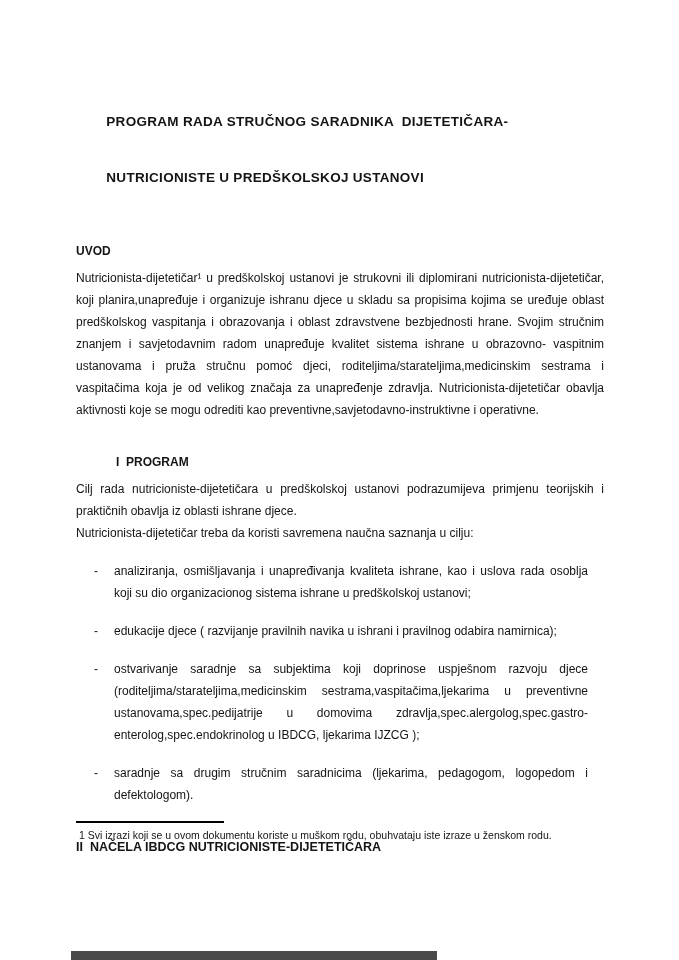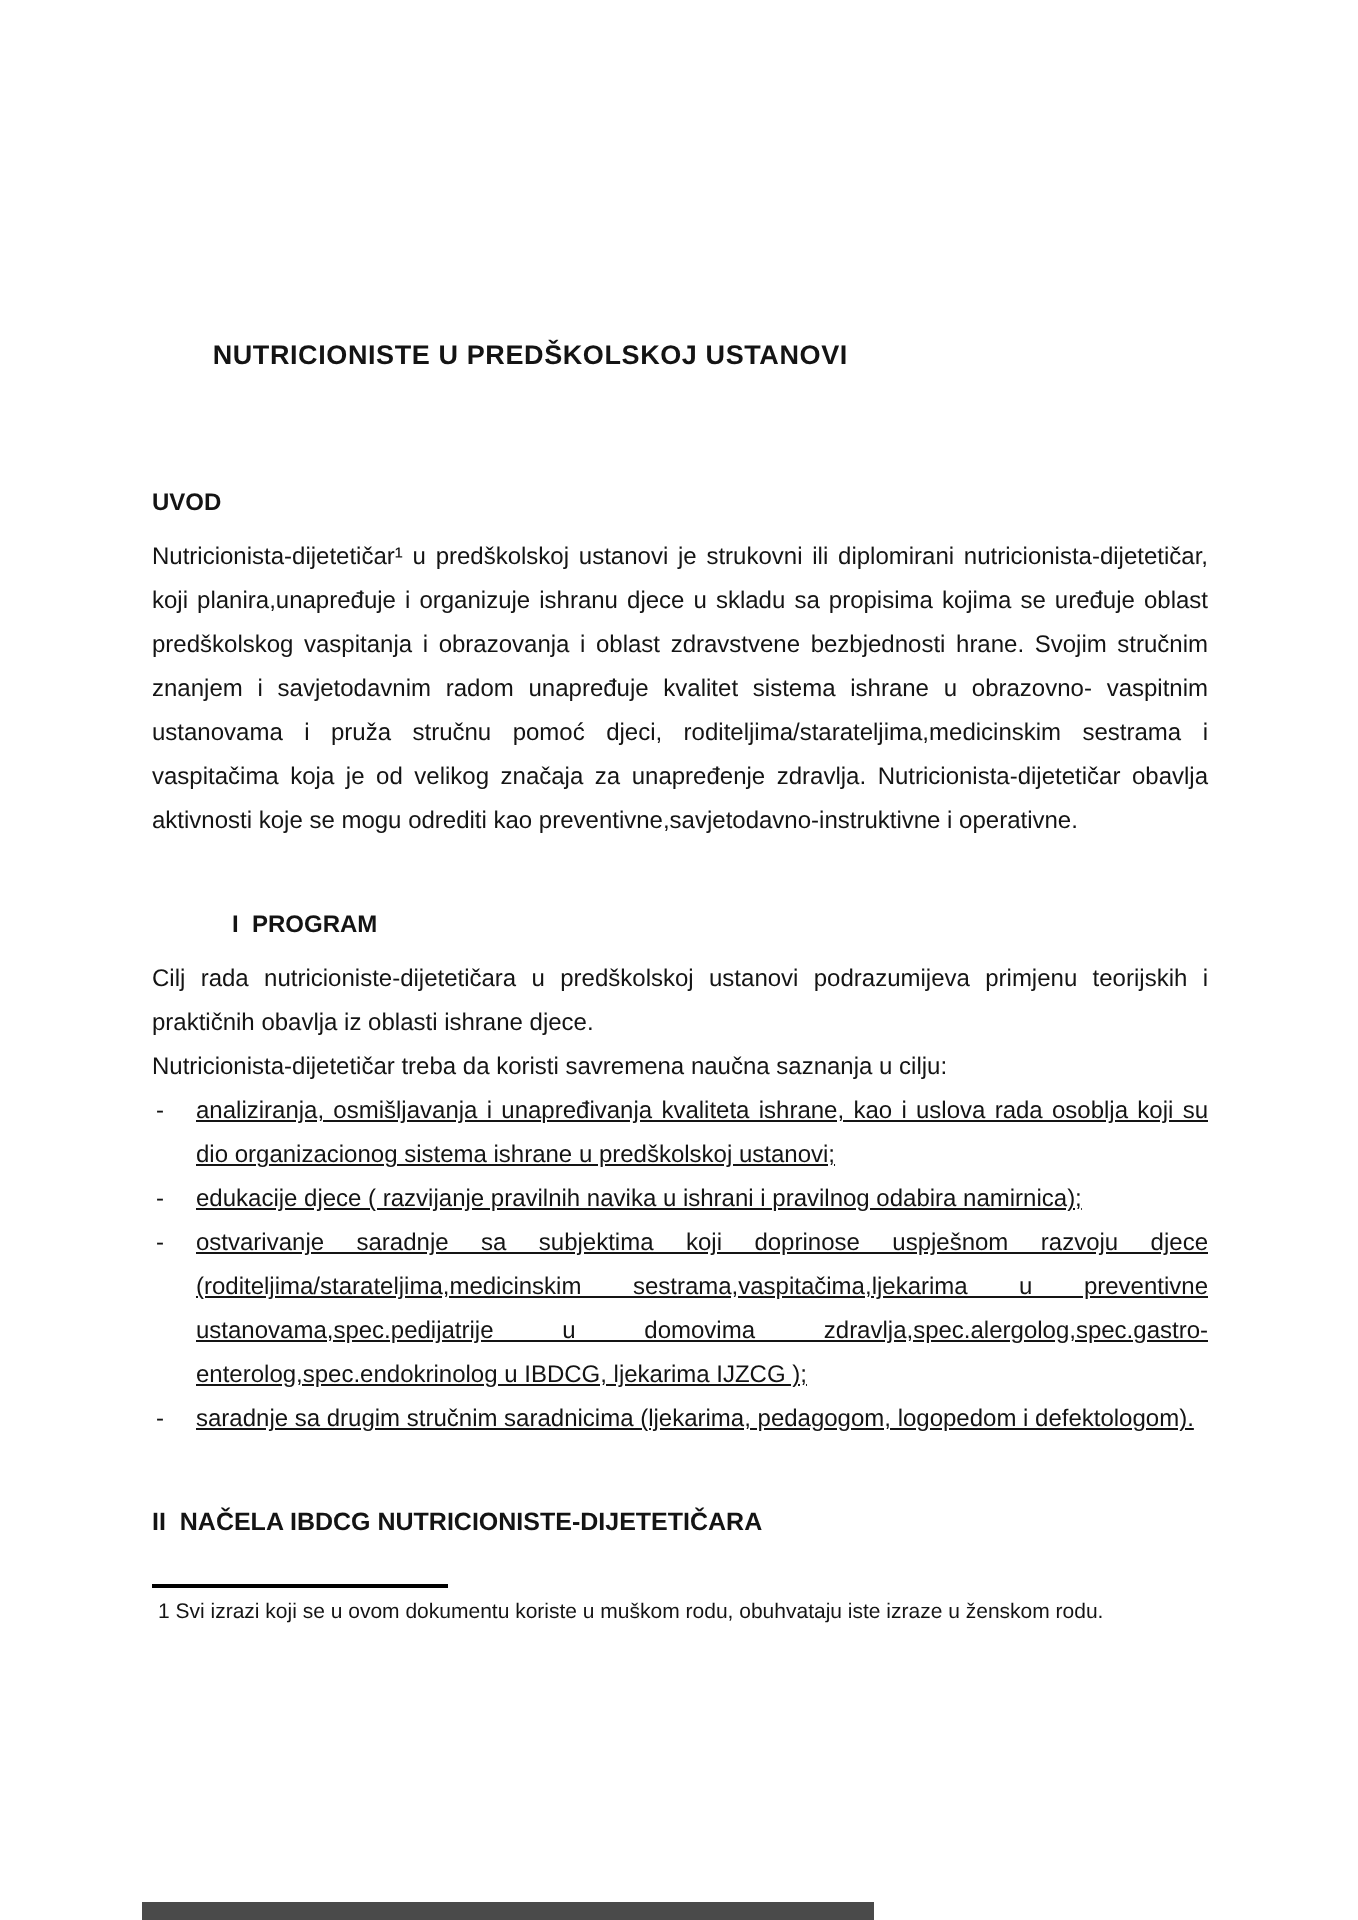--- a/index.html
+++ b/index.html
@@ -53,32 +53,31 @@
   ul.dash-list {
     list-style: none;
     margin: 0;
     padding: 0 0 0 22px;
     font-size: 12px;
     line-height: 22px;
   }
   ul.dash-list li {
     position: relative;
     text-align: justify;
-    margin: 0;
-    text-decoration: underline;
+    margin: 16px;
   }
   ul.dash-list li::before {
     content: "-";
     position: absolute;
     left: -20px;
     top: 0;
   }
   .footnote-area {
     position: absolute;
-    top: 792px;
+    top: 821px;
     left: 76px;
     width: 528px;
   }
   .footnote-rule {
     width: 148px;
     border-top: 2.5px solid #000000;
     margin-bottom: 5px;
   }
   .footnote-text {
     font-size: 10.5px;
@@ -94,21 +93,21 @@
     background: #4a4a4a;
   }
 </style>
 </head>
 <body>
 
 <div class="page">
   <div class="content">
 
     <div class="doc-title">
-      <br>
+      <span>PROGRAM RADA STRUČNOG SARADNIKA  DIJETETIČARA-</span><br>
       <span>NUTRICIONISTE U PREDŠKOLSKOJ USTANOVI</span>
     </div>
 
     <div class="heading heading-uvod">UVOD</div>
     <p class="para">Nutricionista-dijetetičar¹ u predškolskoj ustanovi je strukovni ili diplomirani nutricionista-dijetetičar, koji planira,unapređuje i organizuje ishranu djece u skladu sa propisima kojima se uređuje oblast predškolskog vaspitanja i obrazovanja i oblast zdravstvene bezbjednosti hrane. Svojim stručnim znanjem i savjetodavnim radom unapređuje kvalitet sistema ishrane u obrazovno- vaspitnim ustanovama i pruža stručnu pomoć djeci, roditeljima/starateljima,medicinskim sestrama i vaspitačima koja je od velikog značaja za unapređenje zdravlja. Nutricionista-dijetetičar obavlja aktivnosti koje se mogu odrediti kao preventivne,savjetodavno-instruktivne i operativne.</p>
 
     <div class="heading heading-ciljevi">I  PROGRAM</div>
     <p class="para">Cilj rada nutricioniste-dijetetičara u predškolskoj ustanovi podrazumijeva primjenu teorijskih i praktičnih obavlja iz oblasti ishrane djece.</p>
     <p class="para para-flush">Nutricionista-dijetetičar treba da koristi savremena naučna saznanja u cilju:</p>
 

